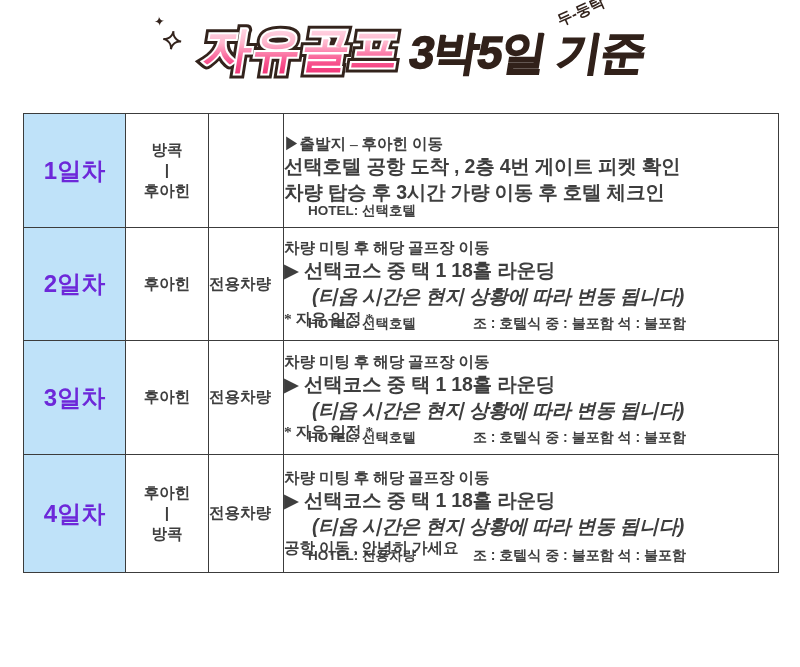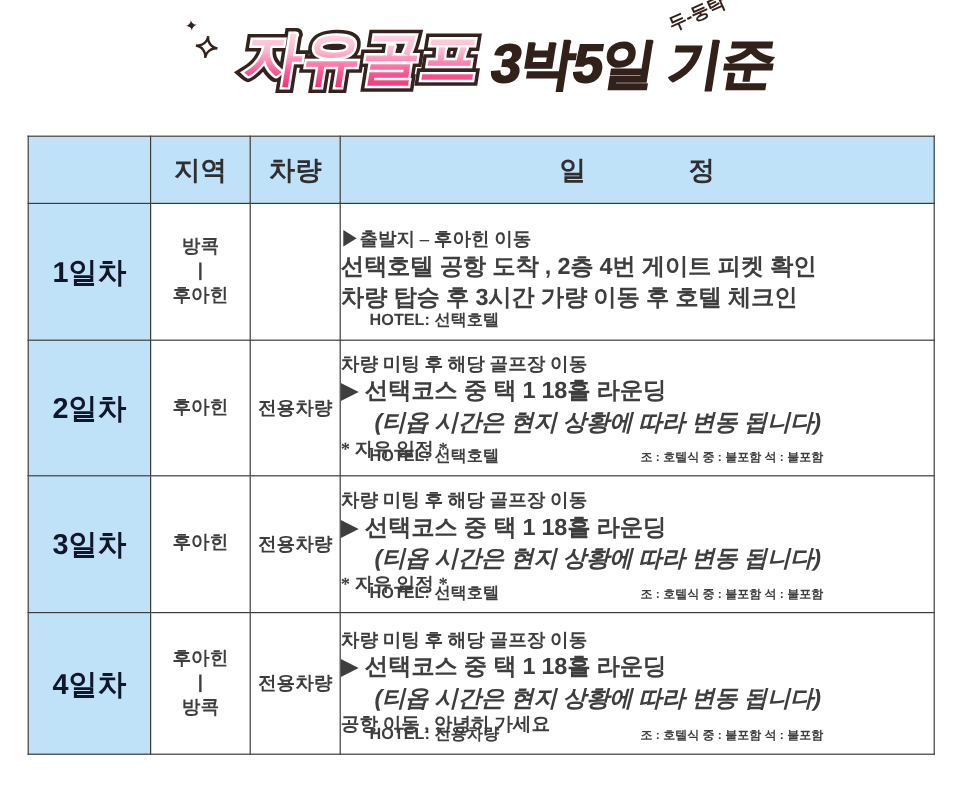--- a/index.html
+++ b/index.html
@@ -49,33 +49,33 @@
     position:absolute;left:23px;top:113px;width:755px;
     border-collapse:collapse;table-layout:fixed;
     color:#3e3e3e;font-weight:700;
   }
   table.itin td,table.itin th{
     border:1.5px solid #3c3c3c;vertical-align:middle;padding:0;
   }
   .blue{background:#bfe2f9;}
   th.h-cell{font-size:22px;font-weight:700;height:55px;color:#2f2f2f;}
   th.h-sched{white-space:pre;text-align:center;}
-  td.day{font-size:24px;text-align:center;color:#0f172a;}
+  td.day{font-size:24px;text-align:center;color:#6d28d9;}
   td.region{font-size:15.5px;text-align:center;line-height:1.3;margin-top:20px;}
-  td.vehicle{font-size:15.5px;text-align:center;}
+  td.vehicle{font-size:15.5px;}
   td.sched{position:relative;vertical-align:top;padding:4px 6px 6px 7px;}
   .line-sm{font-size:15.5px;line-height:1.22;font-family:Liberation Serif, serif;}
   .line-lg{font-size:19.5px;line-height:1.32;letter-spacing:-0.2px;}
   .indent{padding-left:28px;font-style:italic;}
   .cell-footer{
     position:absolute;left:24px;right:8px;bottom:7px;
     display:flex;align-items:baseline;
   }
   .hotel{font-size:13.5px;}
-  .meals{font-size:10px;margin-left:auto;padding-right:84px;white-space:nowrap;text-align:right;}
+  .meals{font-size:14px;margin-left:auto;padding-right:84px;white-space:nowrap;text-align:right;}
   tr.r1 td{height:113px;}
   tr.r2 td{height:112px;}
   tr.r3 td{height:113px;}
   tr.r4 td{height:117px;}
 </style>
 </head>
 <body>
 
 <div class="title-wrap">
   <span class="sparkle-box">
@@ -93,26 +93,20 @@
 
 <table class="itin">
   <colgroup>
       <col style="width:102px">
       <col style="width:83px">
       <col style="width:75px">
       <col style="width:495px">
     </colgroup>
 
   <tbody>
-      <tr>
-    <th class="h-cell blue"></th>
-    <th class="h-cell blue">지역</th>
-    <th class="h-cell blue">차량</th>
-    <th class="h-cell h-sched blue">일              정</th>
-  </tr>
 
   <tr class="r1">
     <td class="day blue">1일차</td>
     <td class="region">
       <div>방콕</div>
       <div>|</div>
       <div>후아힌</div>
     </td>
     <td class="vehicle"></td>
     <td class="sched">

